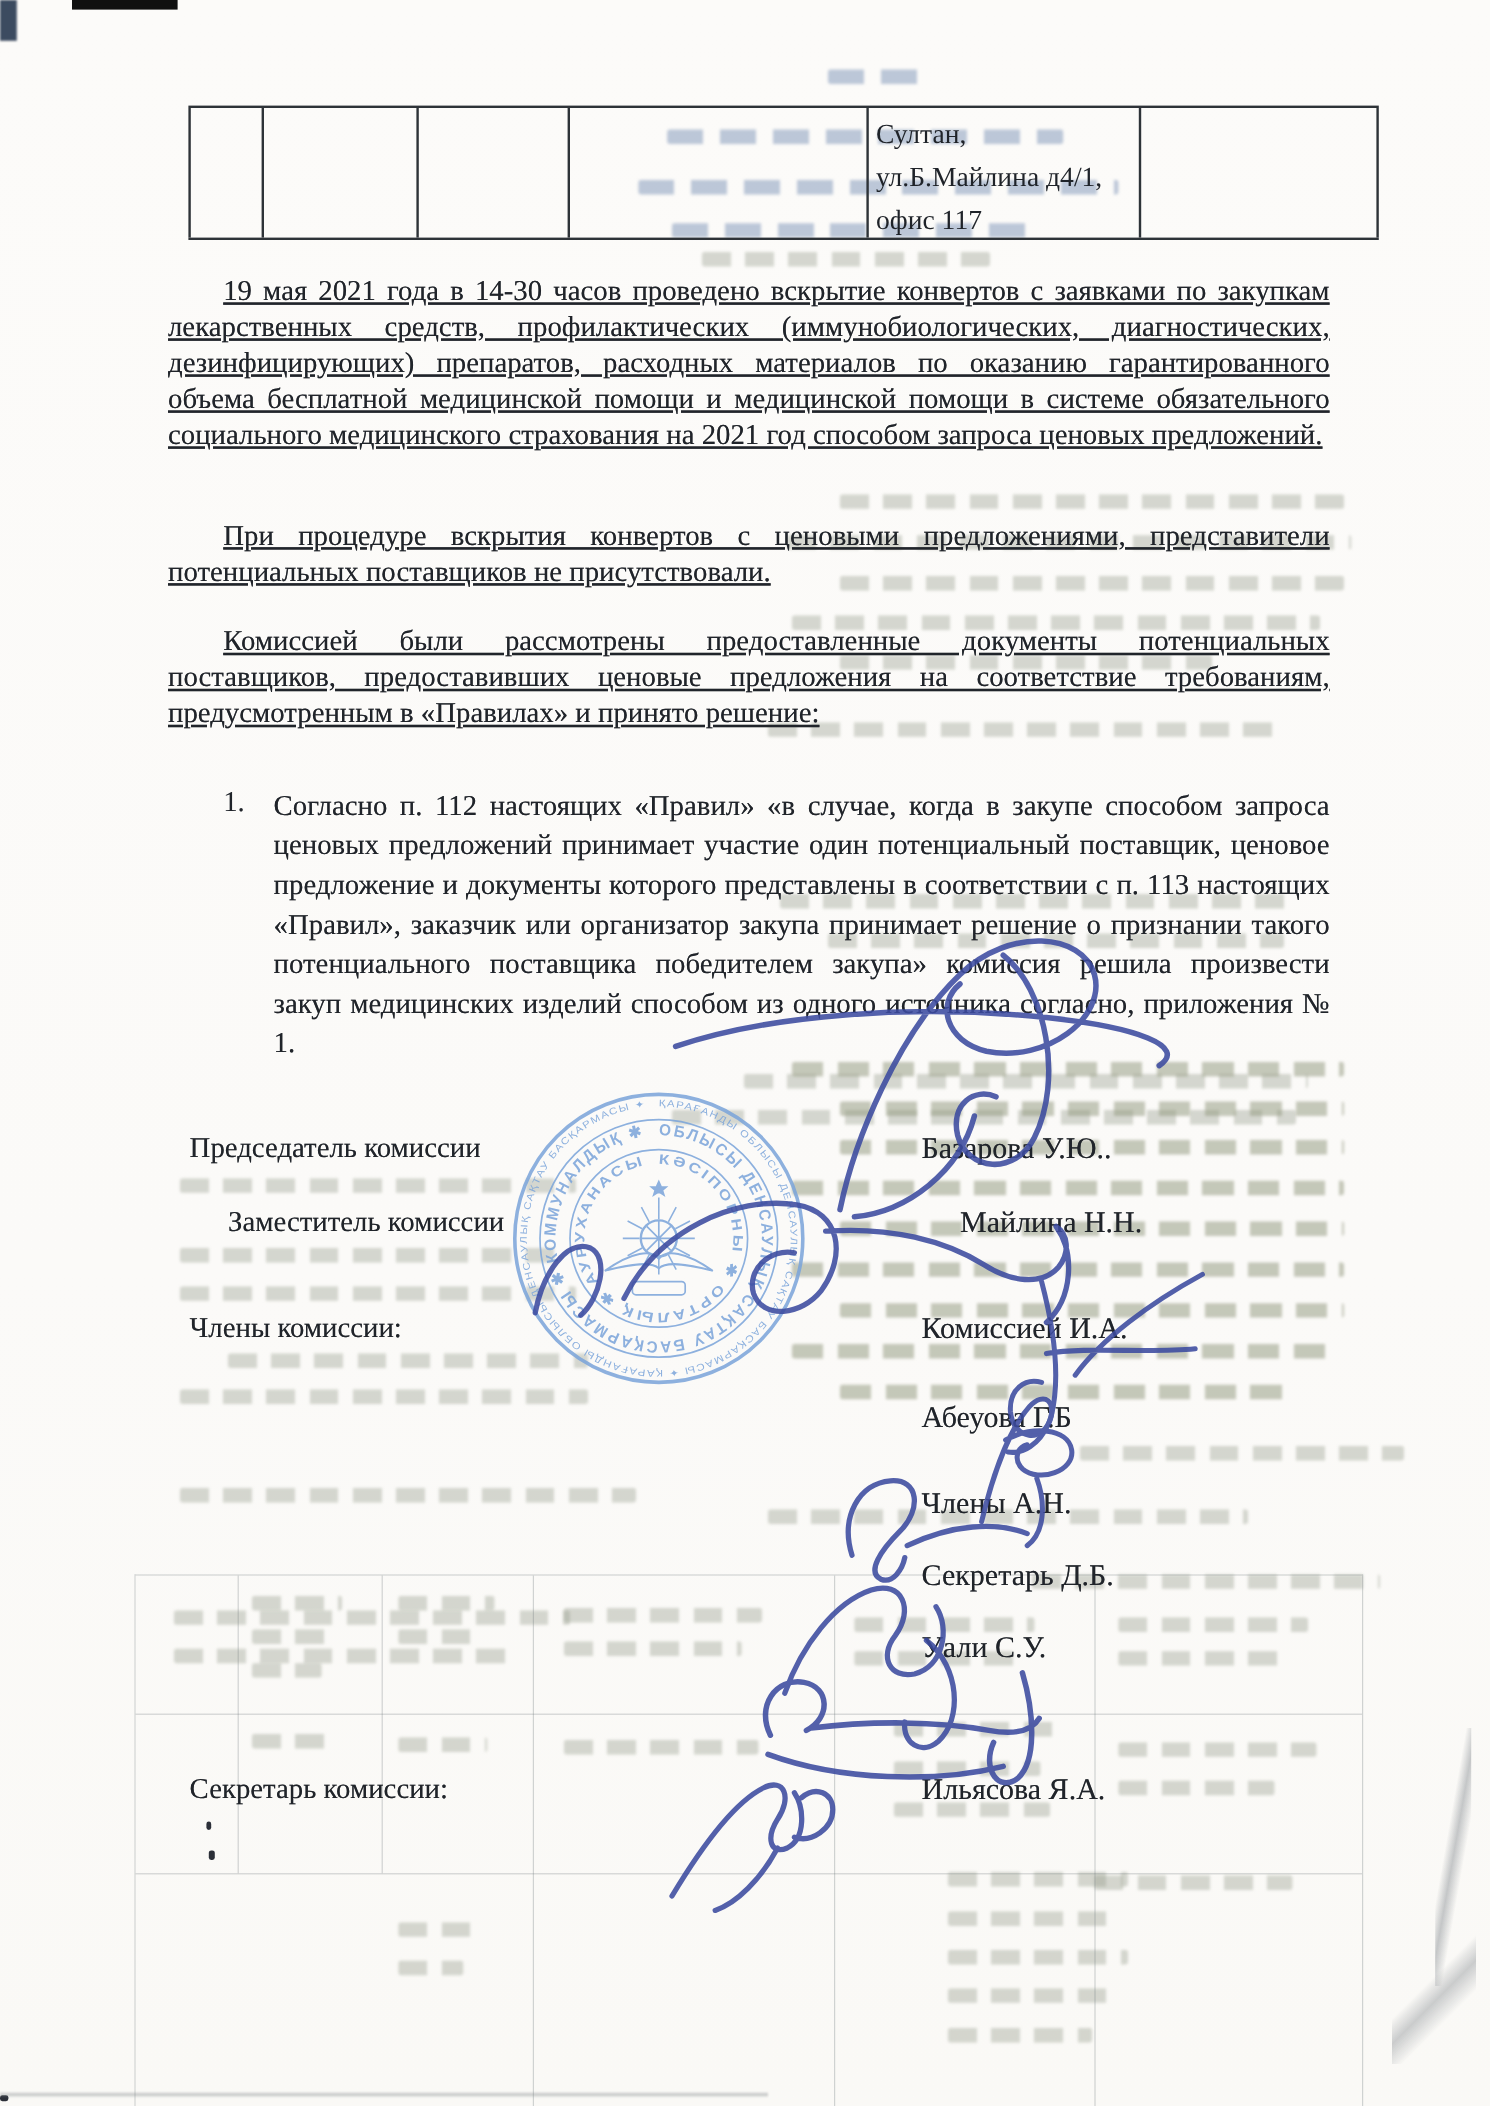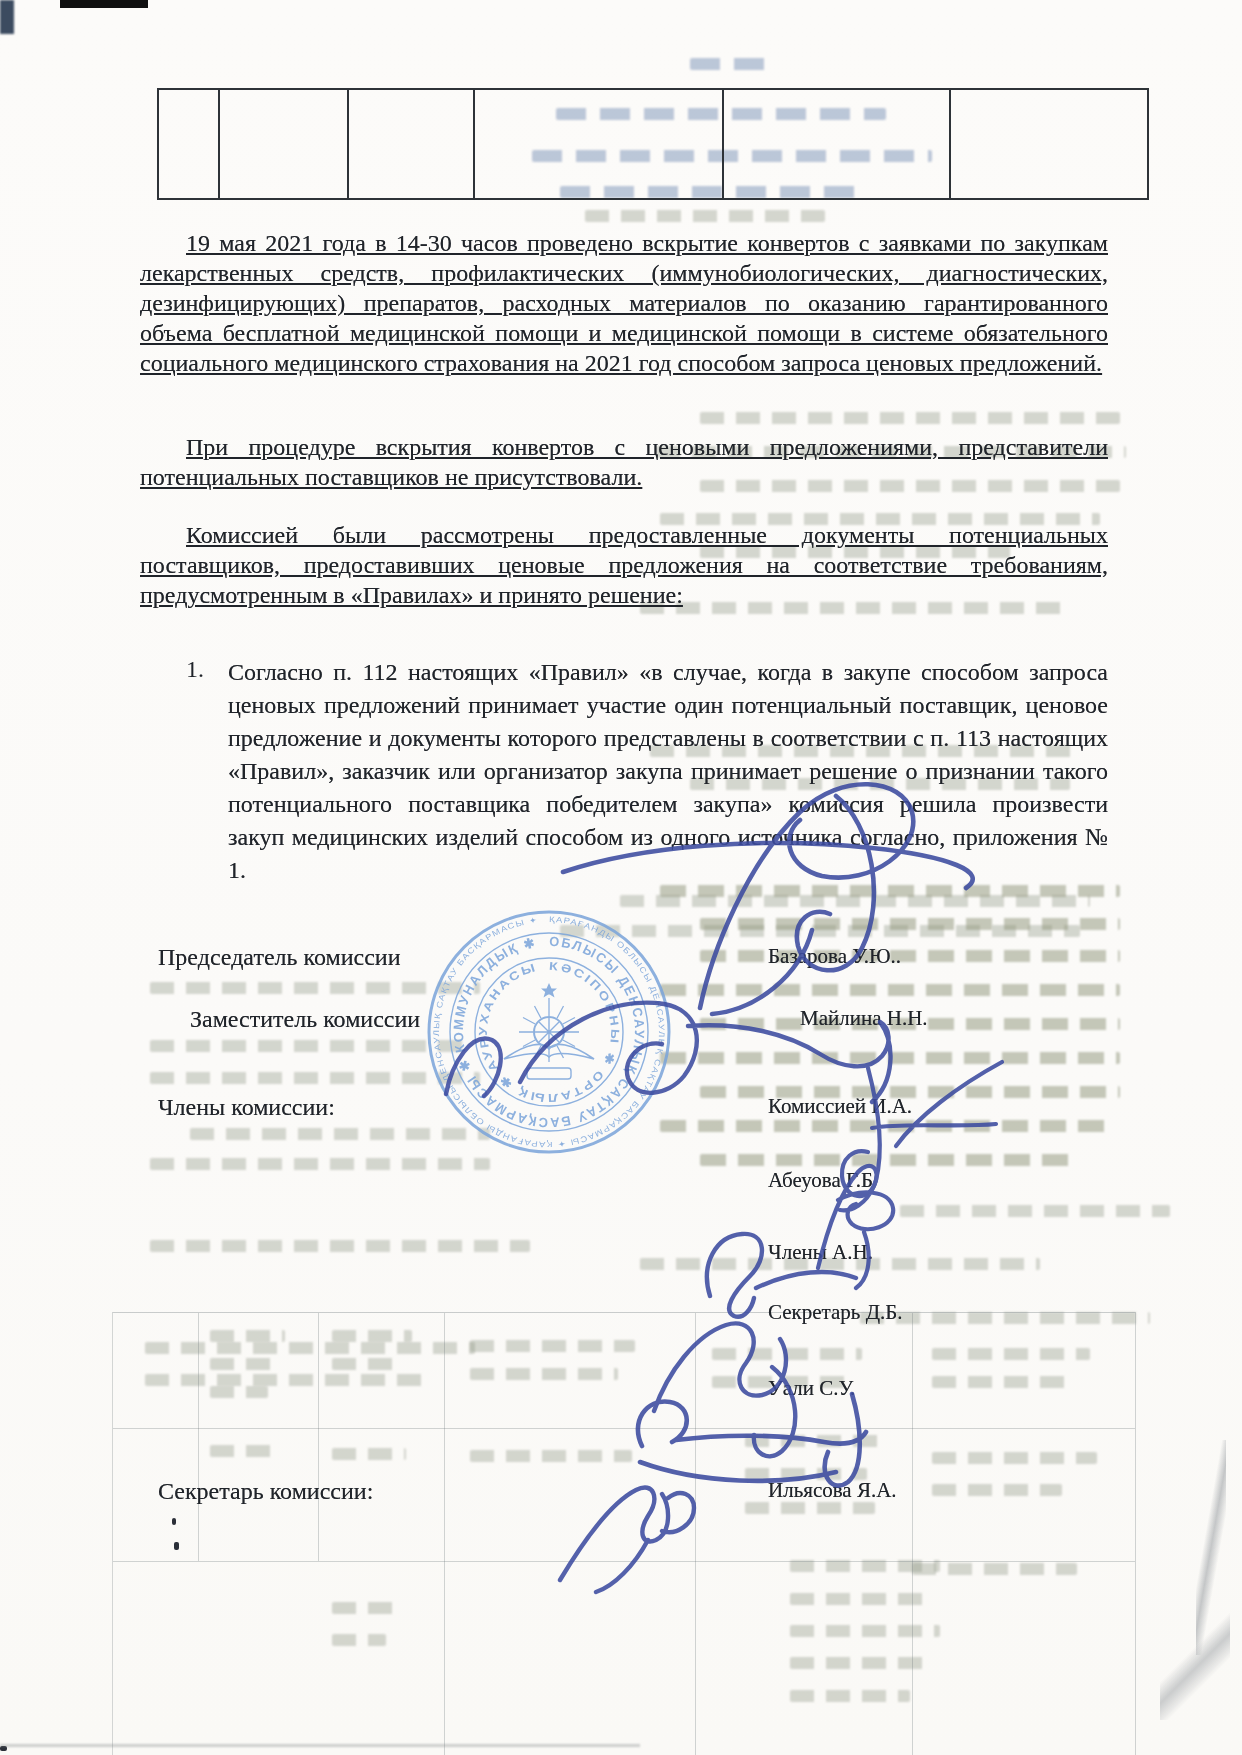--- a/index.html
+++ b/index.html
@@ -20,21 +20,21 @@
         text-shadow:0 0 .5px rgba(32,36,42,.65);}
   .para.indent{text-indent:46px;text-decoration:underline;}
   .li-marker{position:absolute;left:186px;font-size:24px;color:#20242a;}
   .li-text{position:absolute;left:228px;width:880px;text-align:justify;
         font-size:24px;line-height:33px;color:#20242a;
         text-shadow:0 0 .5px rgba(32,36,42,.65);}
   
   .sigrow{position:absolute;left:0;width:1242px;height:34px;}
   .sig-label{position:absolute;left:158px;font-size:24px;color:#20242a;
         text-shadow:0 0 .5px rgba(32,36,42,.6);}
-  .sig-name{position:absolute;left:768px;font-size:21px;color:#20242a;
+  .sig-name{position:absolute;left:768px;font-size:25px;color:#20242a;
         text-shadow:0 0 .5px rgba(32,36,42,.6);}
   
   .overlay{position:absolute;left:0;top:0;pointer-events:none;}
   
   .ghost{position:absolute;height:12px;border-radius:2px;filter:blur(1.2px);}
   .tone0{background:repeating-linear-gradient(90deg,rgba(146,152,126,.52) 0 26px,rgba(146,152,126,0) 26px 38px);}
   .tone1{background:repeating-linear-gradient(90deg,rgba(118,142,180,.48) 0 30px,rgba(118,142,180,0) 30px 44px);}
   .tone2{background:repeating-linear-gradient(90deg,rgba(148,155,138,.38) 0 24px,rgba(148,155,138,0) 24px 36px);}
   
   .gtable{position:absolute;left:112px;top:1312px;width:1022px;height:443px;
@@ -136,20 +136,25 @@
 
   <div class="tbl">
     <div class="v" style="left:0;"></div>
     <div class="v" style="left:61px;"></div>
     <div class="v" style="left:190px;"></div>
     <div class="v" style="left:316px;"></div>
     <div class="v" style="left:565px;"></div>
     <div class="v" style="left:792px;"></div>
     <div class="v" style="left:990px;"></div>
   </div>
+  <div class="addr">
+    <div>Султан,</div>
+    <div>ул.Б.Майлина д4/1,</div>
+    <div>офис 117</div>
+  </div>
 
   <div class="para indent" style="top:228px;">19 мая 2021 года в 14-30 часов проведено вскрытие конвертов с заявками по закупкам лекарственных средств, профилактических (иммунобиологических, диагностических, дезинфицирующих) препаратов, расходных материалов по оказанию гарантированного объема бесплатной медицинской помощи и медицинской помощи в системе обязательного социального медицинского страхования на 2021 год способом запроса ценовых предложений.</div>
   <div class="para indent" style="top:432px;">При процедуре вскрытия конвертов с ценовыми предложениями, представители потенциальных поставщиков не присутствовали.</div>
   <div class="para indent" style="top:520px;">Комиссией были рассмотрены предоставленные документы потенциальных поставщиков, предоставивших ценовые предложения на соответствие требованиям, предусмотренным в «Правилах» и принято решение:</div>
 
   <div class="li-marker" style="top:656px;">1.</div>
   <div class="li-text" style="top:656px;">Согласно п. 112 настоящих «Правил» «в случае, когда в закупе способом запроса ценовых предложений принимает участие один потенциальный поставщик, ценовое предложение и документы которого представлены в соответствии с п. 113 настоящих «Правил», заказчик или организатор закупа принимает решение о признании такого потенциального поставщика победителем закупа» комиссия решила произвести закуп медицинских изделий способом из одного источника согласно,  приложения № 1.</div>
 
   <div class="sigrow" style="top:944px;">
     <span class="sig-label">Председатель комиссии</span>
@@ -165,21 +170,21 @@
   </div>
   <div class="sigrow" style="top:1168px;">
     <span class="sig-name">Абеуова Г.Б</span>
   </div>
   <div class="sigrow" style="top:1240px;">
     <span class="sig-name">Члены А.Н.</span>
   </div>
   <div class="sigrow" style="top:1300px;">
     <span class="sig-name">Секретарь Д.Б.</span>
   </div>
-  <div class="sigrow" style="top:1360px;margin-top:16px;">
+  <div class="sigrow" style="top:1360px;">
     <span class="sig-name">Уали С.У.</span>
   </div>
   <div class="sigrow" style="top:1478px;text-decoration:underline;">
     <span class="sig-label">Секретарь комиссии:</span>
     <span class="sig-name">Ильясова Я.А.</span>
   </div>
 
   <svg class="overlay" width="1242" height="1755" viewBox="0 0 1242 1755">
     <defs>
       <path id="ringO" d="M 0,-110 a 110,110 0 1,1 -0.01,0"></path>

